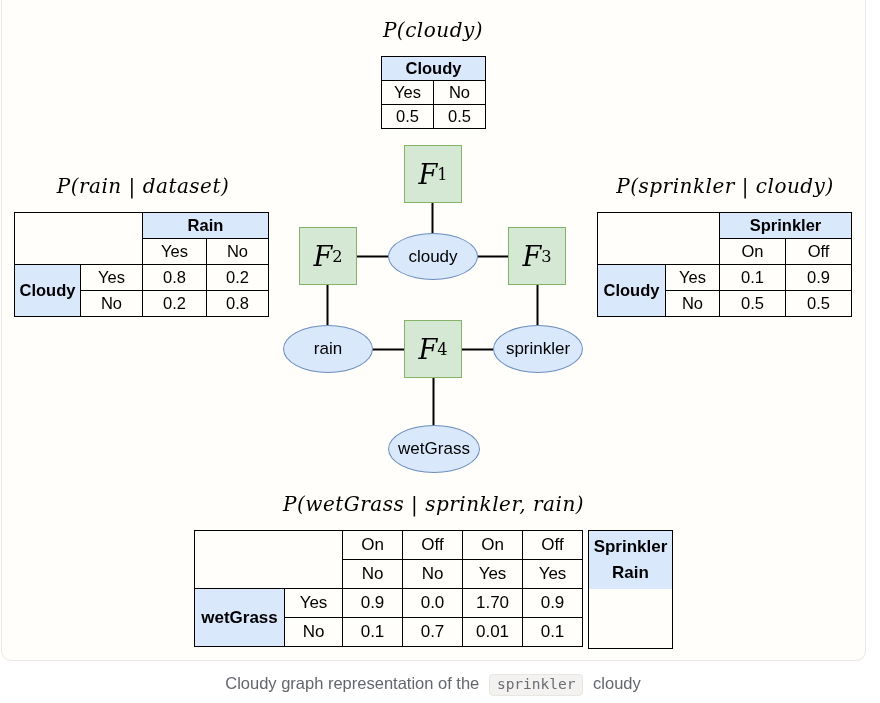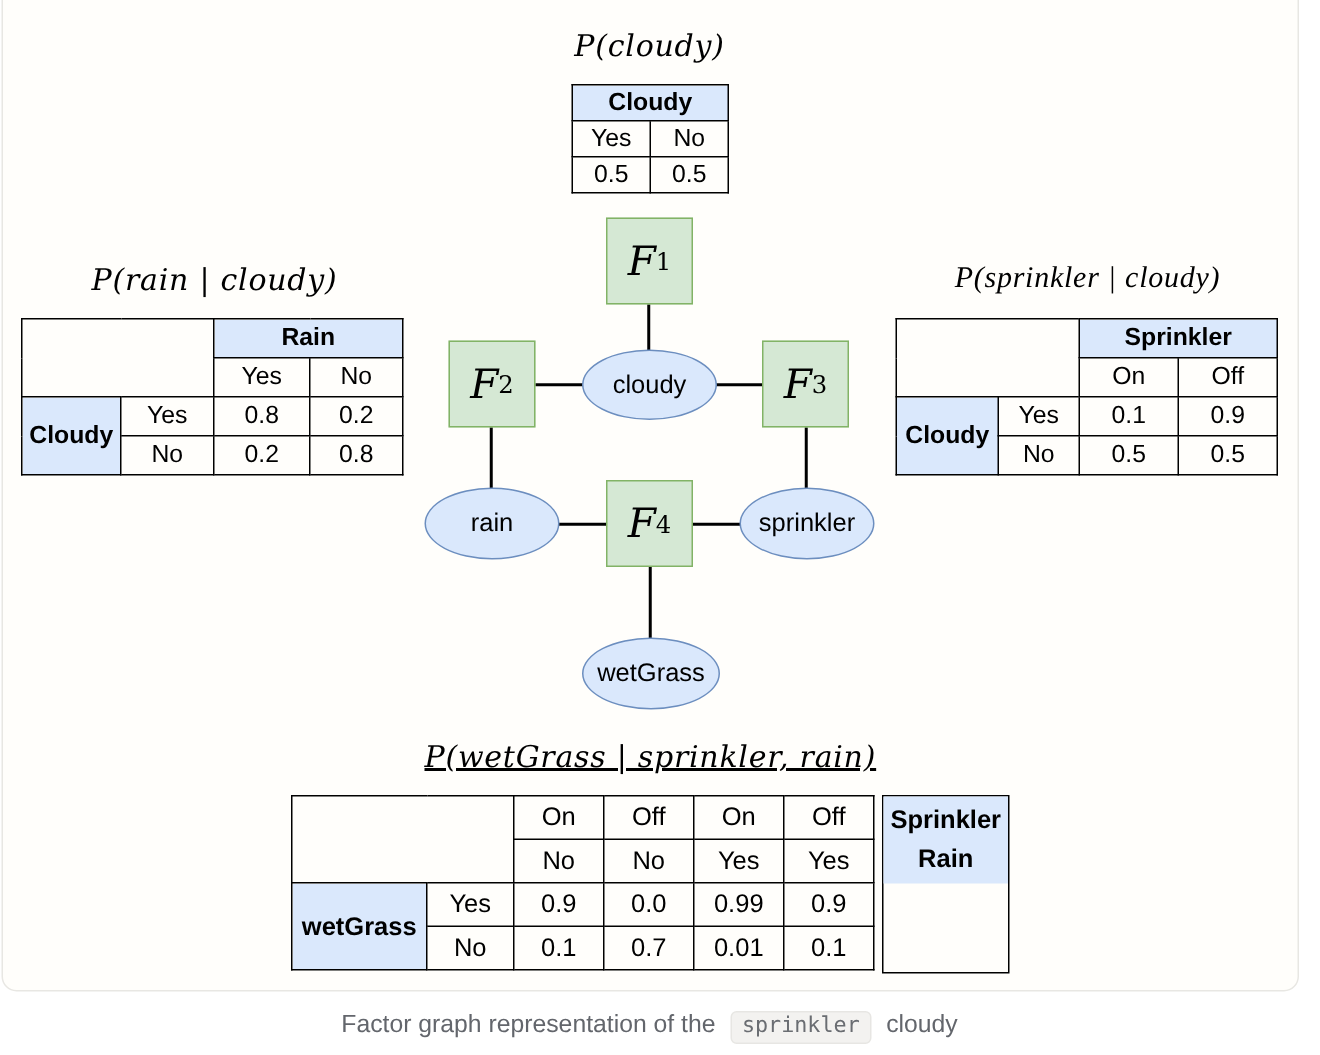--- a/index.html
+++ b/index.html
@@ -63,23 +63,23 @@
     border-radius: 4px; padding: 1px 7px 3px; margin: 0 5px;
     font-family: "DejaVu Sans Mono", monospace; font-size: 14.5px; color: #6a6d72;
   }
 </style>
 </head>
 <body>
 
 <div class="card"></div>
 
 <div class="math-title" style="left:333px; top:18px; width:200px;">P(cloudy)</div>
-<div class="math-title" style="left:18px; top:174px; width:250px;">P(rain | cloudy)</div>
-<div class="math-title" style="left:600px; top:174px; width:250px;font-family:Liberation Serif, serif;">P(sprinkler | cloudy)</div>
-<div class="math-title" style="left:283px; top:492px; width:300px;text-decoration:underline;">P(wetGrass | sprinkler, rain)</div>
+<div class="math-title" style="left:18px; top:174px; width:250px;">P(rain | dataset)</div>
+<div class="math-title" style="left:600px; top:174px; width:250px;">P(sprinkler | cloudy)</div>
+<div class="math-title" style="left:283px; top:492px; width:300px;">P(wetGrass | sprinkler, rain)</div>
 
 <table class="cpt t-cloudy" style="left:381px; top:56px;">
   <colgroup>
       <col style="width:52px">
       <col style="width:52px">
     </colgroup>
   <tbody>
       <tr>
         <th class="hdr" colspan="2">Cloudy</th>
       </tr>
@@ -175,21 +175,21 @@
     <td>No</td>
     <td>No</td>
     <td>Yes</td>
     <td>Yes</td>
   </tr>
   <tr>
     <th class="hdr" rowspan="2">wetGrass</th>
     <td>Yes</td>
     <td>0.9</td>
     <td>0.0</td>
-    <td>0.99</td>
+    <td>1.70</td>
     <td>0.9</td>
   </tr>
   <tr>
     <td>No</td>
     <td>0.1</td>
     <td>0.7</td>
     <td>0.01</td>
     <td>0.1</td>
   </tr>
 </tbody>
@@ -231,16 +231,16 @@
   <span>F</span>
     <sub>4</sub>
 </div>
 
 <div class="variable" style="left:388px; top:233px; width:90px; height:47px;">cloudy</div>
 <div class="variable" style="left:283px; top:325px; width:90px; height:48px;">rain</div>
 <div class="variable" style="left:493px; top:325px; width:90px; height:48px;">sprinkler</div>
 <div class="variable" style="left:388px; top:425px; width:92px; height:48px;">wetGrass</div>
 
 <div class="caption">
-  <span>Factor graph representation of the</span>
+  <span>Cloudy graph representation of the</span>
   <span class="chip">sprinkler</span>
   <span>cloudy</span>
 </div>
 
 </body></html>

